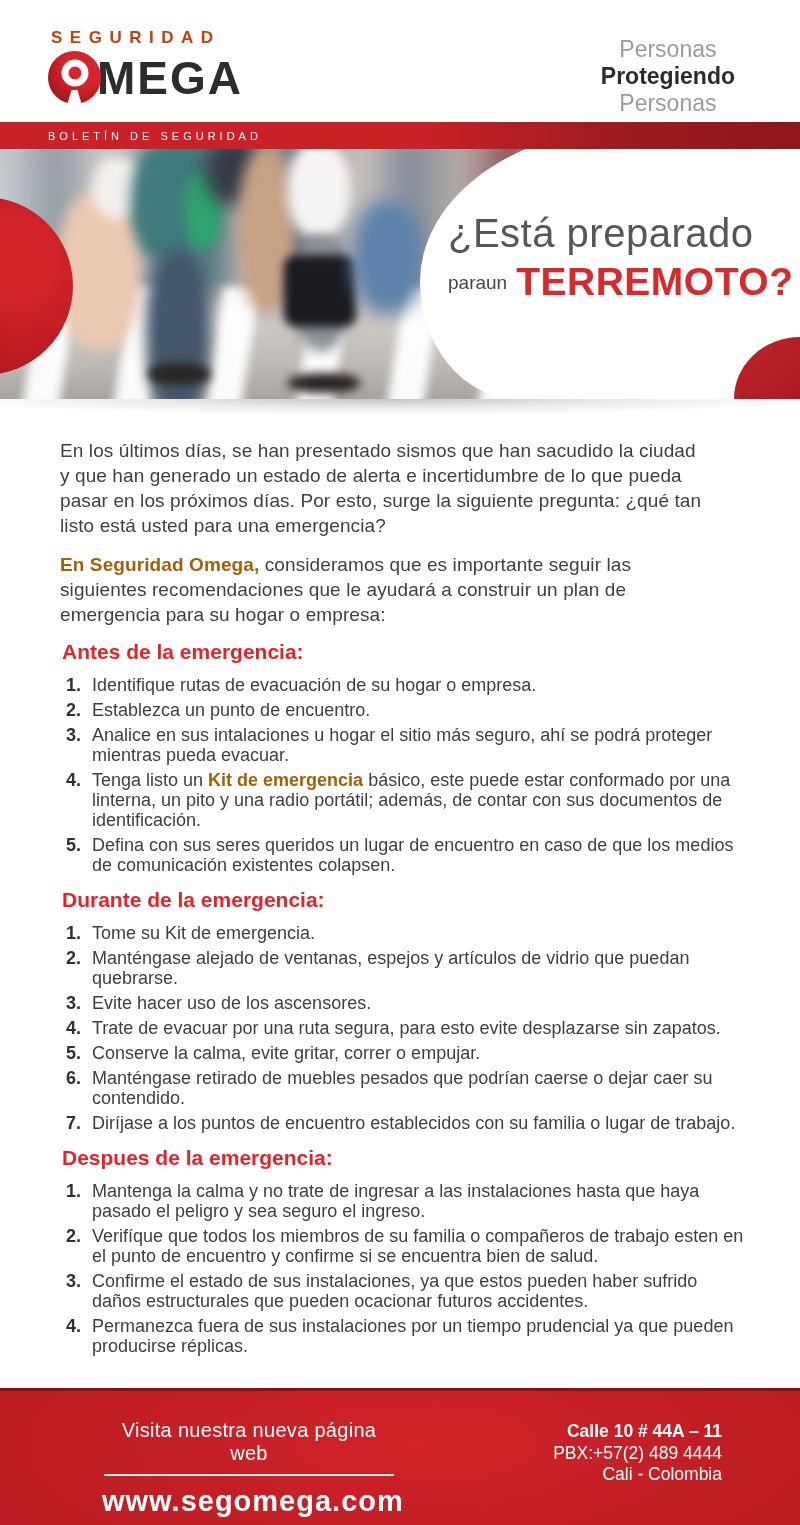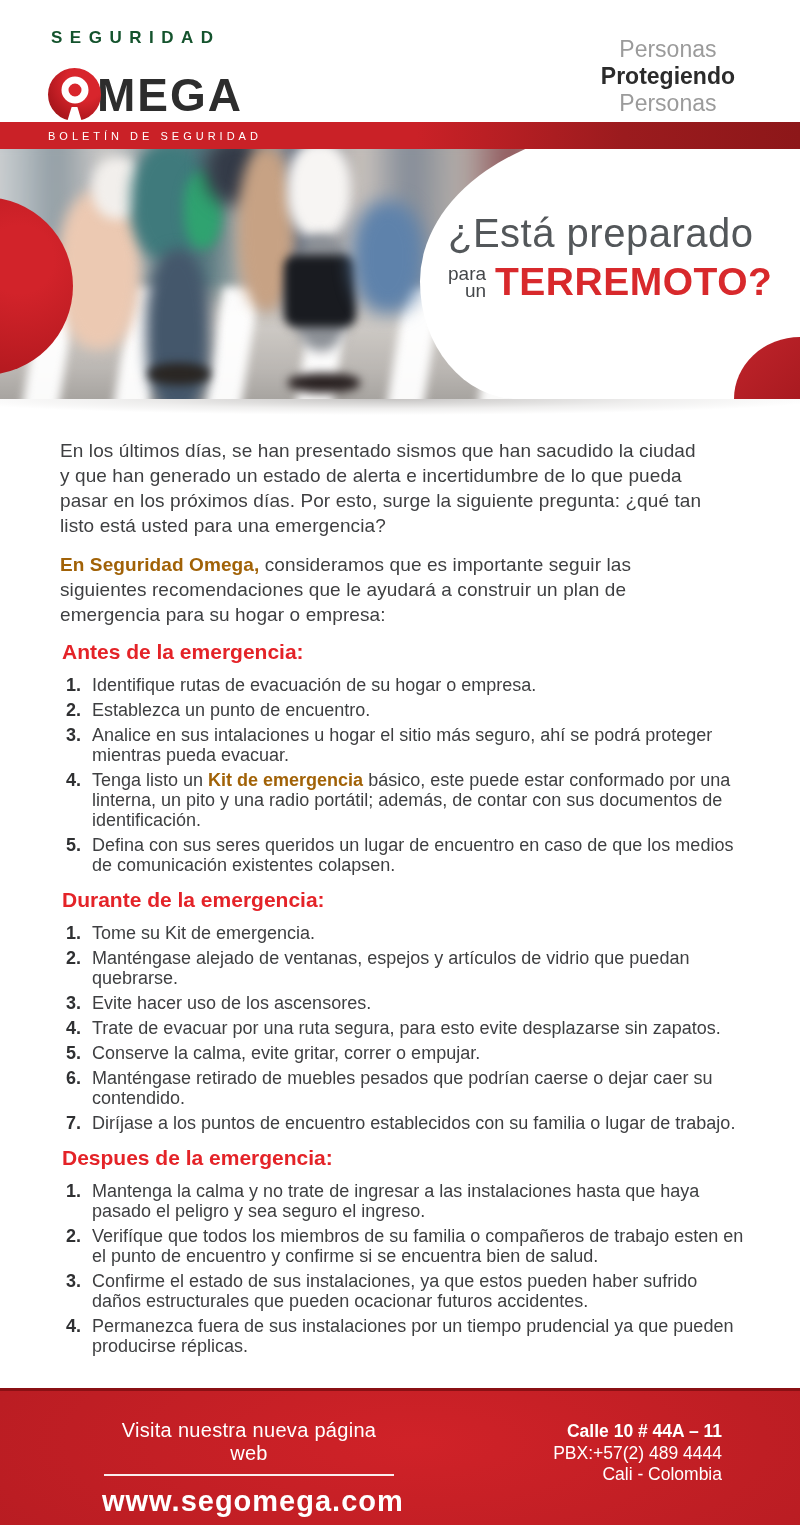--- a/index.html
+++ b/index.html
@@ -2,22 +2,22 @@
 <html lang="es"><head>
 <meta charset="utf-8">
 <style>
   html,body{margin:0;padding:0;background:#ffffff;}
   .page{position:relative;width:800px;height:1525px;background:#ffffff;overflow:hidden;
         font-family:"Liberation Sans", sans-serif;}
 
   
   .header{position:absolute;top:0;left:0;right:0;height:122px;background:#fff;}
   .logo{position:absolute;left:48px;top:28px;}
-  .logo-word-top{font-size:17px;font-weight:600;letter-spacing:7.5px;color:#14532d;margin-left:3px;}
-  .logo-row{display:flex;align-items:center;margin-top:20px;}
+  .logo-word-top{font-size:17px;font-weight:600;letter-spacing:7.5px;color:#c2410c;margin-left:3px;}
+  .logo-row{display:flex;align-items:center;margin-top:3px;}
   .logo-o{position:relative;width:53px;height:53px;border-radius:50%;
           background:radial-gradient(circle at 68% 28%, #d8252c 35%, #b0181e 70%, #8f1518 100%);}
   .logo-o .ring{position:absolute;left:50%;top:42%;transform:translate(-50%,-50%);
           width:13px;height:13px;border:7px solid #fff;border-radius:50%;}
   .logo-o .notch{position:absolute;bottom:-1px;left:50%;transform:translateX(-50%);
           width:17px;height:15px;background:#fff;
           clip-path:polygon(33% 0, 67% 0, 94% 100%, 6% 100%);}
   .logo-word-mega{font-size:46px;line-height:46px;font-weight:800;color:#2d2d2d;letter-spacing:2px;margin-left:-4px;}
   .tagline{position:absolute;right:65px;top:36px;text-align:center;font-size:23px;line-height:27px;}
   .tagline .t-light{color:#9b9b9b;font-weight:400;}
@@ -54,21 +54,21 @@
   .red-circle{position:absolute;left:-105px;top:48px;width:178px;height:178px;border-radius:50%;
            background:radial-gradient(circle at 70% 35%, #d2232a 20%, #b3191f 70%, #9c1419 100%);}
   .hero-card{position:absolute;top:-24px;right:-40px;width:420px;height:274px;background:#fff;
            border-radius:230px 0 0 100px / 160px 0 0 120px;}
   .red-wedge{position:absolute;right:0;bottom:0;width:66px;height:62px;
            background:linear-gradient(135deg,#c0242b 0%,#a91a20 100%);
            border-top-left-radius:100% 100%;}
   .hero-title{position:absolute;left:28px;top:86px;width:360px;}
   .ht-line1{font-size:40px;line-height:44px;font-weight:400;color:#53575a;letter-spacing:.5px;white-space:nowrap;}
   .ht-row2{display:flex;align-items:center;margin-top:5px;}
-  .ht-small{display:flex;flex-direction:column;align-items:flex-end;margin-right:9px;
+  .ht-small{display:flex;flex-direction:row;align-items:flex-end;margin-right:9px;
             color:#44474a;font-size:19px;line-height:17px;font-weight:500;}
   .ht-emph{font-size:39px;line-height:44px;font-weight:800;color:#d8292c;letter-spacing:.5px;white-space:nowrap;}
   .hero-shadow{position:absolute;top:399px;left:0;right:0;height:16px;
            background:radial-gradient(ellipse 55% 100% at 48% 0%, rgba(90,85,82,.35), rgba(120,115,110,.12) 60%, rgba(255,255,255,0) 100%);}
 
   
   .content{position:absolute;top:430px;left:60px;width:684px;color:#3e3f41;}
   .content p{margin:8px 0 14px 0;font-size:19px;line-height:25px;max-width:648px;letter-spacing:.1px;}
   .content .b{font-weight:700;color:#a16207;}
   .content h3{margin:14px 0 12px 2px;font-size:21px;line-height:22px;font-weight:700;color:#e42328;}

